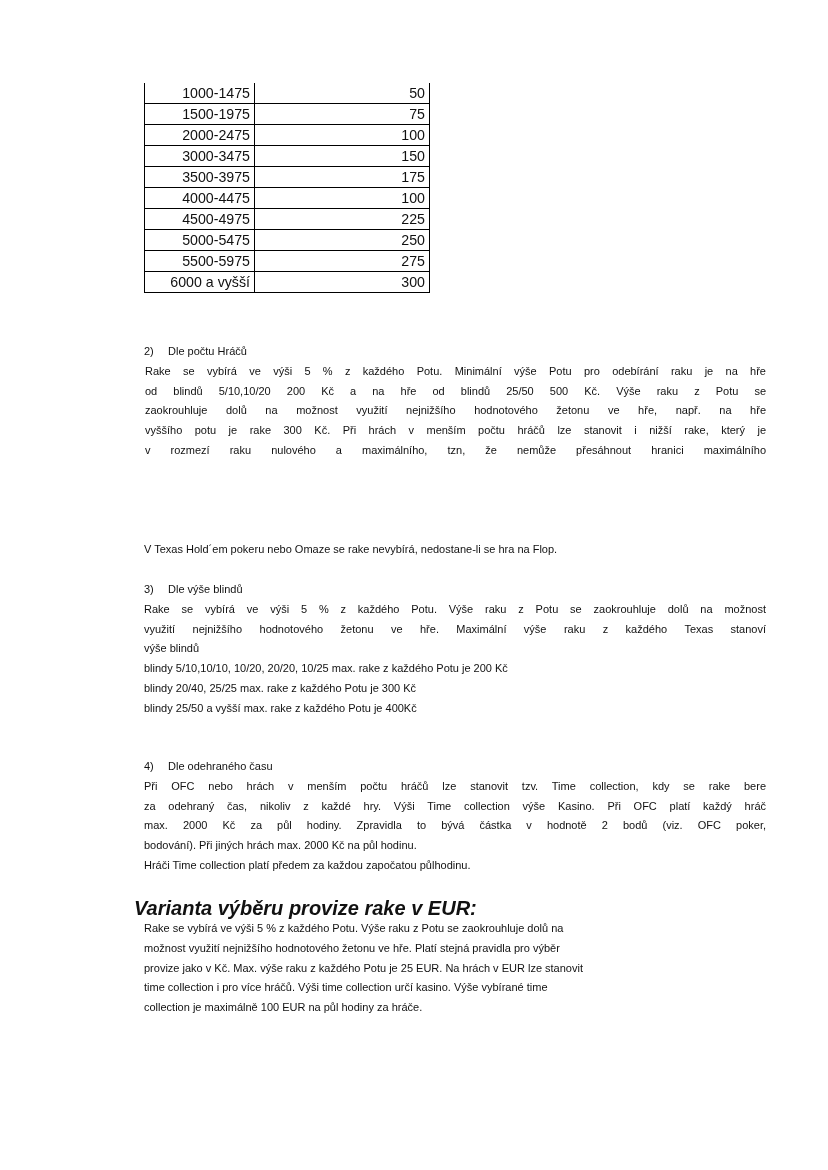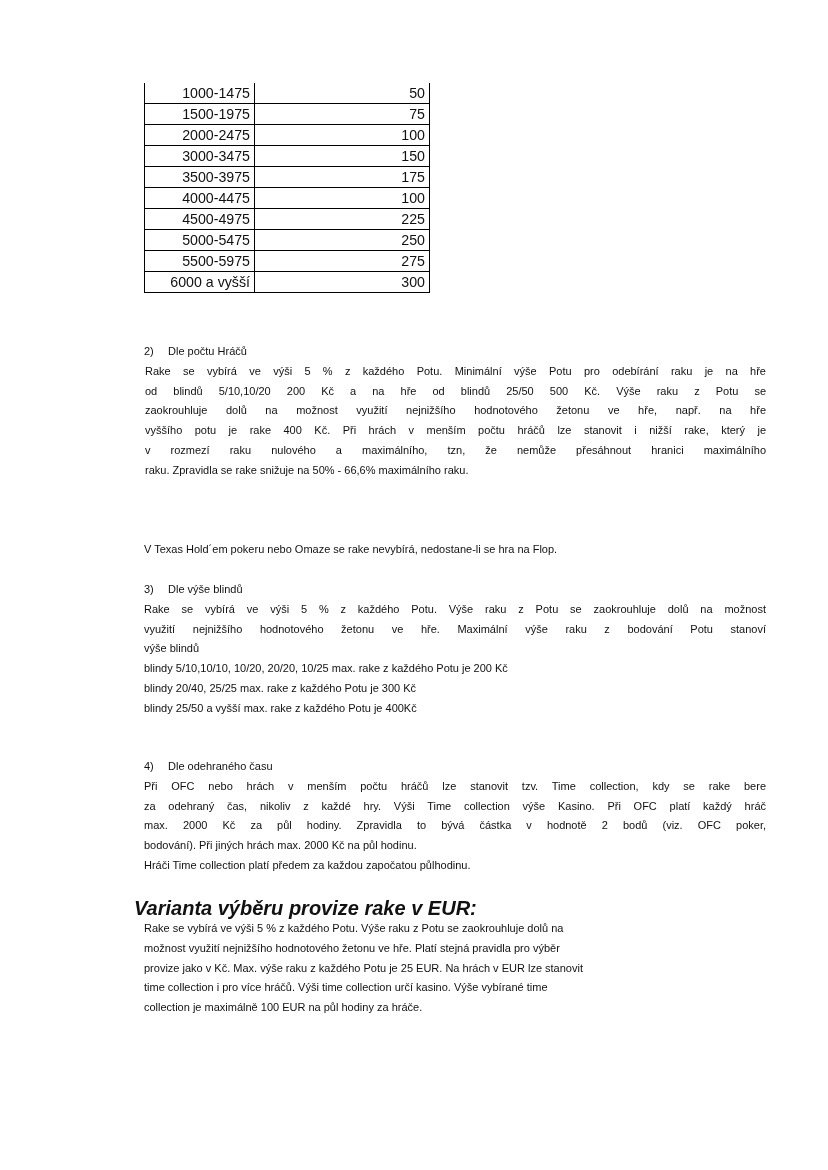--- a/index.html
+++ b/index.html
@@ -83,34 +83,33 @@
         </tr>
       </tbody>
   </table>
 
   <div class="block" style="top:342px;">
     <div class="heading"><span class="num">2)</span><span>Dle počtu Hráčů</span></div>
     <div style="padding-left:1px;">
       <span class="justify-line">Rake se vybírá ve výši 5 % z každého Potu. Minimální výše Potu pro odebírání raku je na hře</span>
       <span class="justify-line">od blindů 5/10,10/20 200 Kč a na hře od blindů 25/50 500 Kč. Výše raku z Potu se</span>
       <span class="justify-line">zaokrouhluje dolů na možnost využití nejnižšího hodnotového žetonu ve hře, např. na hře</span>
-      <span class="justify-line">vyššího potu je rake 400 Kč. Při hrách v menším počtu hráčů lze stanovit i nižší rake, který je</span>
+      <span class="justify-line">vyššího potu je rake 300 Kč. Při hrách v menším počtu hráčů lze stanovit i nižší rake, který je</span>
       <span class="justify-line">v rozmezí raku nulového a maximálního, tzn, že nemůže přesáhnout hranici maximálního</span>
-      <span class="line">raku. Zpravidla se rake snižuje na 50% - 66,6% maximálního raku.</span>
     </div>
   </div>
 
   <div class="block" style="top:540px;">
     <span class="line">V Texas Hold´em pokeru nebo Omaze se rake nevybírá, nedostane-li se hra na Flop.</span>
   </div>
 
   <div class="block" style="top:580px;">
     <div class="heading"><span class="num">3)</span><span>Dle výše blindů</span></div>
     <span class="justify-line">Rake se vybírá ve výši 5 % z každého Potu. Výše raku z Potu se zaokrouhluje dolů na možnost</span>
-    <span class="justify-line">využití nejnižšího hodnotového žetonu ve hře. Maximální výše raku z bodování Potu stanoví</span>
+    <span class="justify-line">využití nejnižšího hodnotového žetonu ve hře. Maximální výše raku z každého Texas stanoví</span>
     <span class="line">výše blindů</span>
     <span class="line">blindy 5/10,10/10, 10/20, 20/20, 10/25 max. rake z každého Potu je 200 Kč</span>
     <span class="line">blindy 20/40, 25/25 max. rake z každého Potu je 300 Kč</span>
     <span class="line">blindy 25/50 a vyšší max. rake z každého Potu je 400Kč</span>
   </div>
 
   <div class="block" style="top:757px;">
     <div class="heading"><span class="num">4)</span><span>Dle odehraného času</span></div>
     <span class="justify-line">Při OFC nebo hrách v menším počtu hráčů lze stanovit tzv. Time collection, kdy se rake bere</span>
     <span class="justify-line">za odehraný čas, nikoliv z každé hry. Výši Time collection výše Kasino. Při OFC platí každý hráč</span>

